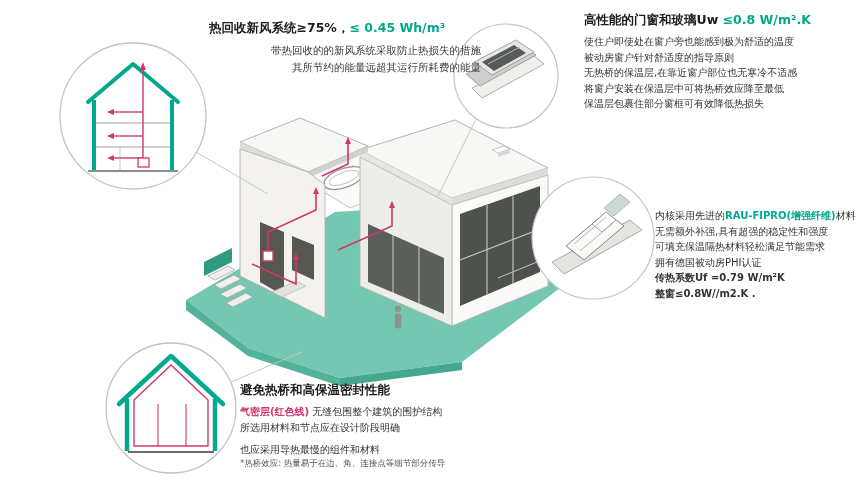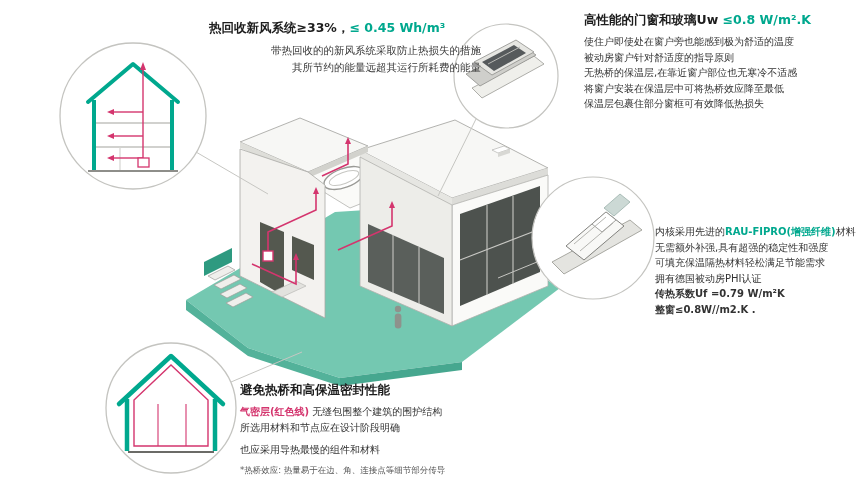--- a/index.html
+++ b/index.html
@@ -10,21 +10,21 @@
   }
   .art { position:absolute; left:0; top:0; width:865px; height:492px; }
   .blk { position:absolute; }
   .h   { font-size:12.5px; font-weight:700; color:#1d1d1d; margin-bottom:6px; line-height:1.3; }
   .tl  { color:#00a88e; }
   .rd  { color:#d4356e; }
   .p   { font-size:10.5px; color:#3a3a3a; line-height:1.6;text-align:right; }
   .s   { font-size:10px;  color:#333333; line-height:1.55; }
   .bold{ font-weight:700; }
   .gap { height:7px; }
-  .foot{ font-size:8.5px; color:#555; margin-top:7px; }
+  .foot{ font-size:8.5px; color:#555; }
 </style>
 </head>
 <body>
 
 <div class="stage">
 
   <svg class="art" viewBox="0 0 865 492">
 
     <g>
       <polygon points="186,300 335,212 430,206 560,288 462,362 340,378 248,348" fill="#74c8b1"></polygon>
@@ -152,35 +152,35 @@
       <line x1="127" y1="399" x2="127" y2="451" stroke="#00a88e" stroke-width="4.5"></line>
       <line x1="215" y1="399" x2="215" y2="451" stroke="#00a88e" stroke-width="4.5"></line>
       <line x1="128" y1="452" x2="214" y2="452" stroke="#6b6b67" stroke-width="2"></line>
       <path d="M 134,400 L 171,365 L 208,400 L 208,446 L 134,446 Z" stroke="#d4356e" stroke-width="1.4" fill="none"></path>
       <line x1="158" y1="404" x2="158" y2="446" stroke="#d4356e" stroke-width="1.1"></line>
       <line x1="186" y1="404" x2="186" y2="446" stroke="#d4356e" stroke-width="1.1"></line>
     </g>
   </svg>
 
   <div class="blk" style="left:209px; top:20px; width:272px;">
-    <div class="h"><span>热回收新风系统≥33%，</span><span class="tl">≤ 0.45 Wh/m³</span></div>
+    <div class="h"><span>热回收新风系统≥75%，</span><span class="tl">≤ 0.45 Wh/m³</span></div>
     <div class="p">带热回收的的新风系统采取防止热损失的措施</div>
     <div class="p">其所节约的能量远超其运行所耗费的能量</div>
   </div>
 
   <div class="blk" style="left:584px; top:12px; width:276px;">
     <div class="h"><span>高性能的门窗和玻璃Uw </span><span class="tl">≤0.8 W/m².K</span></div>
     <div class="s">使住户即使处在窗户旁也能感到极为舒适的温度</div>
     <div class="s">被动房窗户针对舒适度的指导原则</div>
     <div class="s">无热桥的保温层,在靠近窗户部位也无寒冷不适感</div>
     <div class="s">将窗户安装在保温层中可将热桥效应降至最低</div>
     <div class="s">保温层包裹住部分窗框可有效降低热损失</div>
   </div>
 
-  <div class="blk" style="left:655px; top:224px; width:208px;">
+  <div class="blk" style="left:655px; top:208px; width:208px;">
     <div class="s"><span>内核采用先进的</span><span class="tl bold">RAU-FIPRO(增强纤维)</span><span>材料</span></div>
     <div class="s">无需额外补强,具有超强的稳定性和强度</div>
     <div class="s">可填充保温隔热材料轻松满足节能需求</div>
     <div class="s">拥有德国被动房PHI认证</div>
     <div class="s tl bold">传热系数Uf =0.79 W/m²K</div>
     <div class="s tl bold">整窗≤0.8W//m2.K .</div>
   </div>
 
   <div class="blk" style="left:240px; top:382px; width:320px;">
     <div class="h">避免热桥和高保温密封性能</div>

